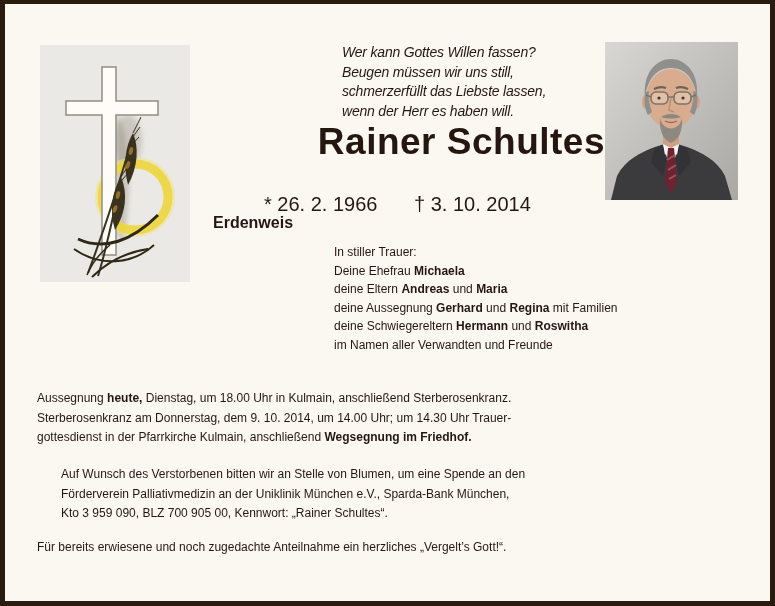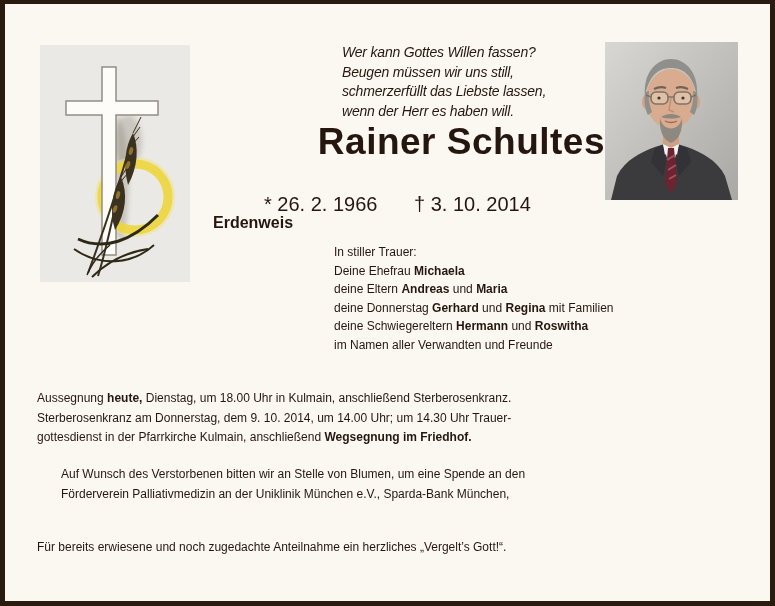--- a/index.html
+++ b/index.html
@@ -101,30 +101,31 @@
 
   <div class="abs name">Rainer Schultes</div>
   <div class="abs date birth">* 26. 2. 1966</div>
   <div class="abs date death">† 3. 10. 2014</div>
   <div class="abs place">Erdenweis</div>
 
   <div class="abs mourning">
     <div>In stiller Trauer:</div>
     <div><span>Deine Ehefrau </span><span class="b">Michaela</span></div>
     <div><span>deine Eltern </span><span class="b">Andreas</span><span> und </span><span class="b">Maria</span></div>
-    <div><span>deine Donnerstag </span><span class="b">Gerhard</span><span> und </span><span class="b">Regina</span><span> mit Familien</span></div>
+    <div><span>deine Aussegnung </span><span class="b">Gerhard</span><span> und </span><span class="b">Regina</span><span> mit Familien</span></div>
     <div><span>deine Schwiegereltern </span><span class="b">Hermann</span><span> und </span><span class="b">Roswitha</span></div>
     <div><span>im Namen aller Verwandten und Freunde</span></div>
   </div>
 
   <div class="abs para p1">
     <div><span>Aussegnung </span><span class="b">heute,</span><span> Dienstag, um 18.00 Uhr in Kulmain, anschließend Sterberosenkranz.</span></div>
     <div><span>Sterberosenkranz am Donnerstag, dem 9. 10. 2014, um 14.00 Uhr; um 14.30 Uhr Trauer-</span></div>
     <div><span>gottesdienst in der Pfarrkirche Kulmain, anschließend </span><span class="b">Wegsegnung im Friedhof.</span></div>
   </div>
 
   <div class="abs para p2">
     <div>Auf Wunsch des Verstorbenen bitten wir an Stelle von Blumen, um eine Spende an den</div>
     <div>Förderverein Palliativmedizin an der Uniklinik München e.V., Sparda-Bank München,</div>
+    <div>Kto 3 959 090, BLZ 700 905 00, Kennwort: „Rainer Schultes“.</div>
   </div>
 
   <div class="abs para p3">Für bereits erwiesene und noch zugedachte Anteilnahme ein herzliches „Vergelt’s Gott!“.</div>
 </div>
 
 </body></html>

